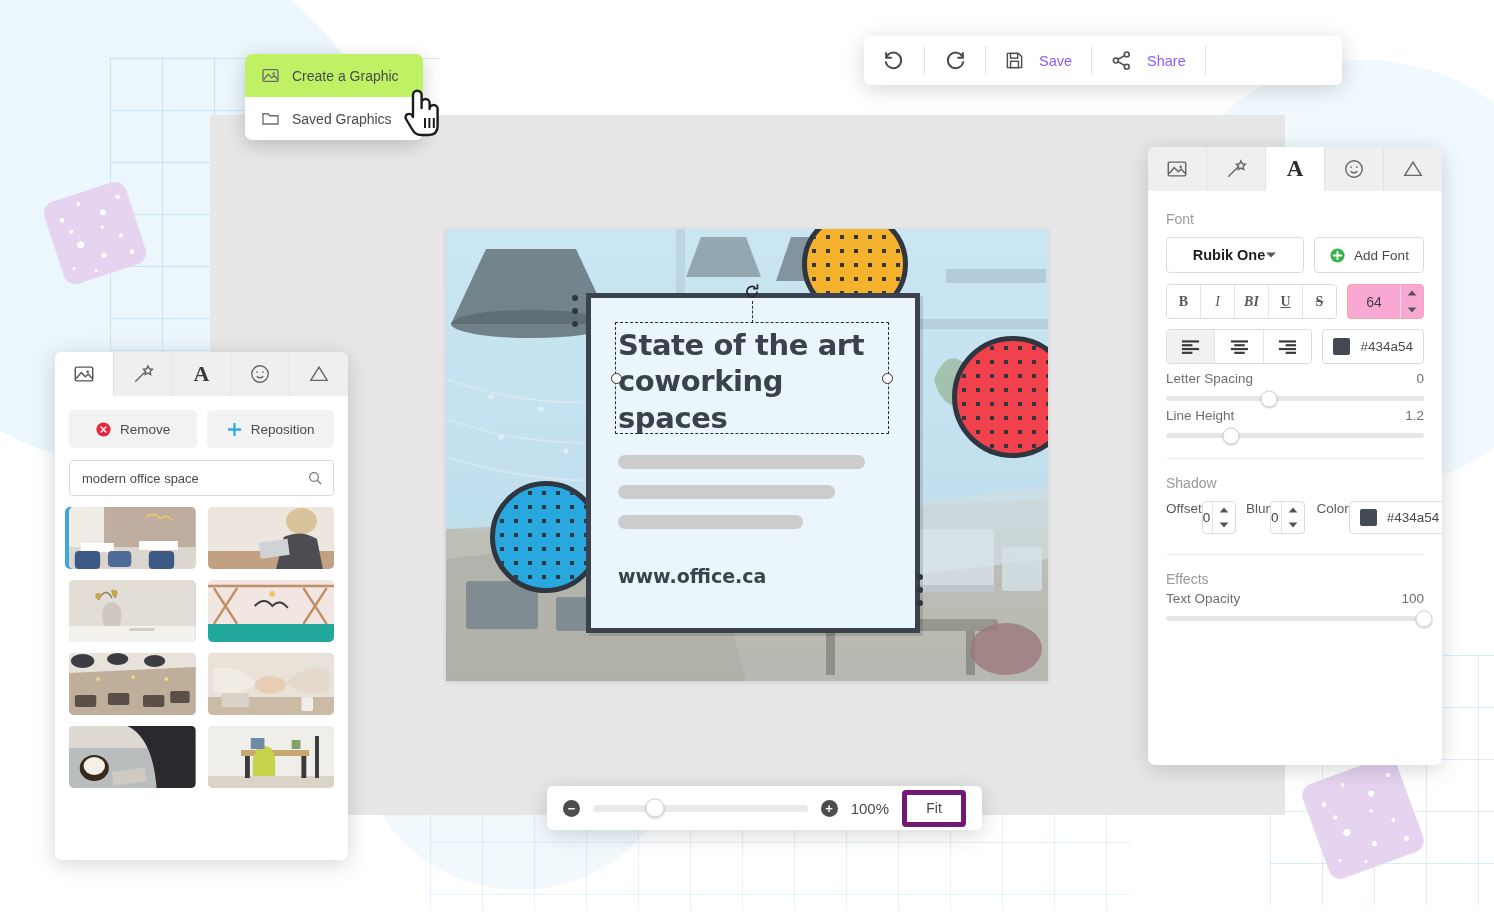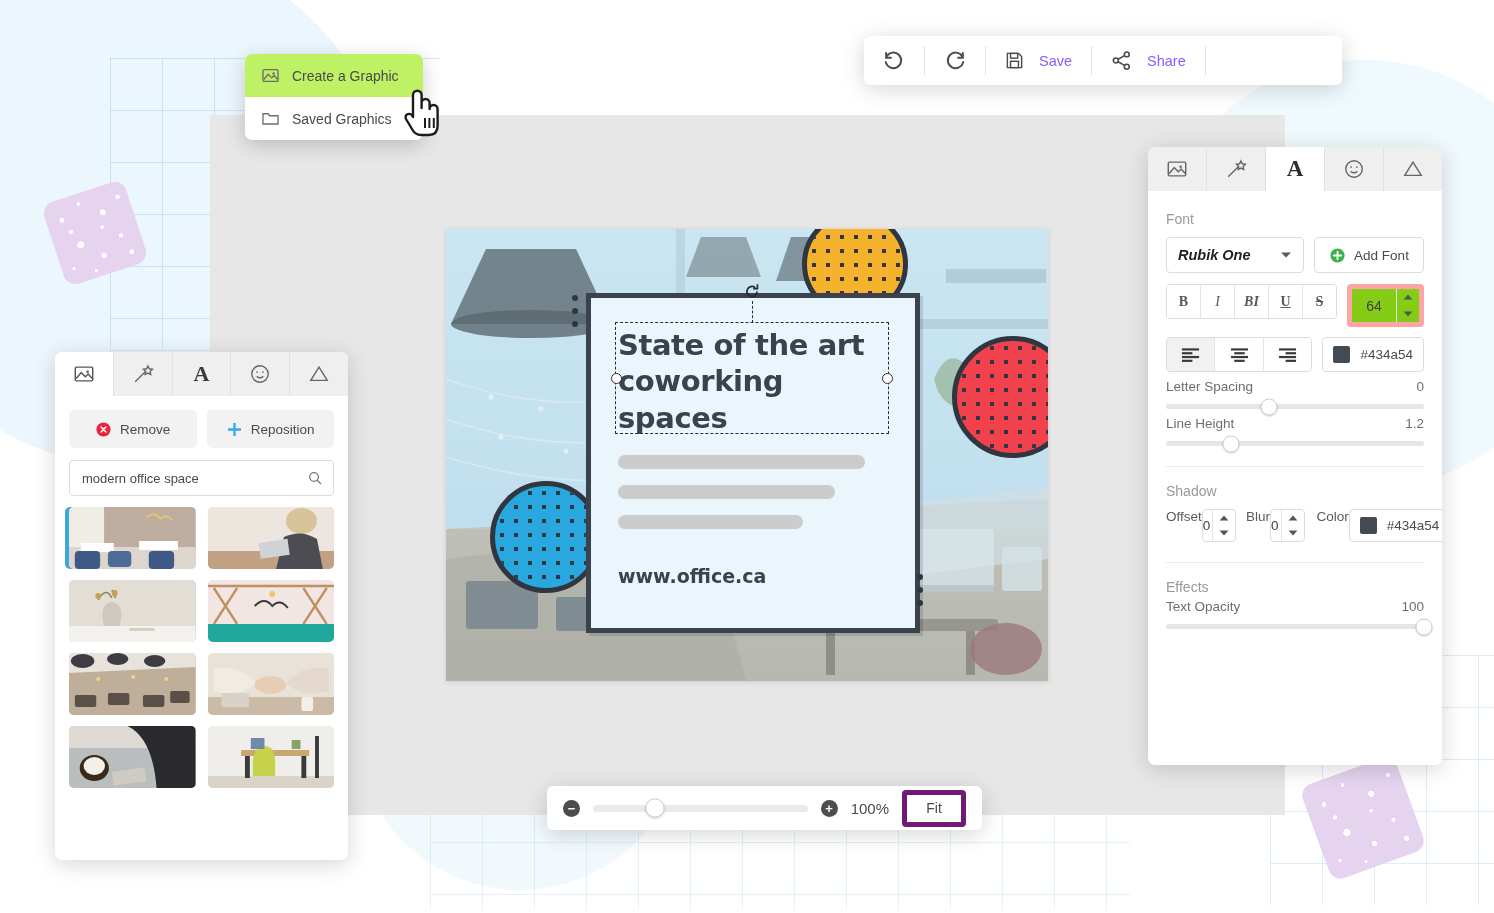--- a/index.html
+++ b/index.html
@@ -118,41 +118,41 @@
   }
   .thumb.sel { box-shadow: -4px 0 0 0 #3ba7dd; }
 
   
   #right-panel { left:1148px; top:147px; width:294px; height:618px; border-radius:7px; overflow:hidden; }
   .rp-body { padding:16px 18px; }
   .sec-title { font-size:14px; color:#98999c; margin:4px 0 10px; }
   .font-row { display:flex; gap:10px; }
   .font-select {
     flex:1; height:34px; border:1px solid #dcdcdc; border-radius:4px;
-    display:flex; align-items:center; justify-content:space-between; padding:0 11px;
-    font-size:14.5px; font-weight:bold; color:#1f1f1f; cursor:pointer; background:#fff;font-style:italic;
+    display:flex; align-items:center; justify-content:center; padding:0 11px;
+    font-size:14.5px; font-weight:bold; color:#1f1f1f; cursor:pointer; background:#fff;
   }
   .add-font {
     width:108px; height:34px; border:1px solid #dcdcdc; border-radius:4px;
     display:flex; align-items:center; justify-content:center; gap:8px;
     font-size:13.5px; color:#4a4a4a; cursor:pointer; background:#fff;
   }
   .style-row { display:flex; gap:10px; margin-top:11px; }
   .style-group {
     display:flex; border:1px solid #dcdcdc; border-radius:4px; overflow:hidden; height:33px;
   }
   .style-btn {
     width:33px; display:flex; align-items:center; justify-content:center;
     border-right:1px solid #e4e4e4; font-size:14px; color:#5a5a5a; cursor:pointer;
     font-family:"Liberation Serif", serif; background:#fff;
   }
   .style-btn:last-child{ border-right:none; }
   .size-box {
-    flex:1; height:33px; border:5px solid #fca5a5; border-radius:4px;
-    display:flex; align-items:center; background:#84cc16;
+    flex:1; height:33px; border:1px solid #fca5a5; border-radius:4px;
+    display:flex; align-items:center; background:#f9a8d4;
   }
   .size-val { flex:1; text-align:center; font-size:14px; color:#3f3f3f; }
   .spin { width:22px; border-left:1px solid #e4e4e4; height:100%; display:flex; flex-direction:column; }
   .spin div { flex:1; display:flex; align-items:center; justify-content:center; cursor:pointer; }
   .align-row { display:flex; gap:10px; margin-top:10px; }
   .align-group { display:flex; border:1px solid #dcdcdc; border-radius:4px; overflow:hidden; height:33px; }
   .align-btn { width:49px; display:flex; align-items:center; justify-content:center;
     border-right:1px solid #e4e4e4; cursor:pointer; background:#fff; }
   .align-btn:last-child{ border-right:none; }
   .align-btn.active{ background:#f1f1f1; }

